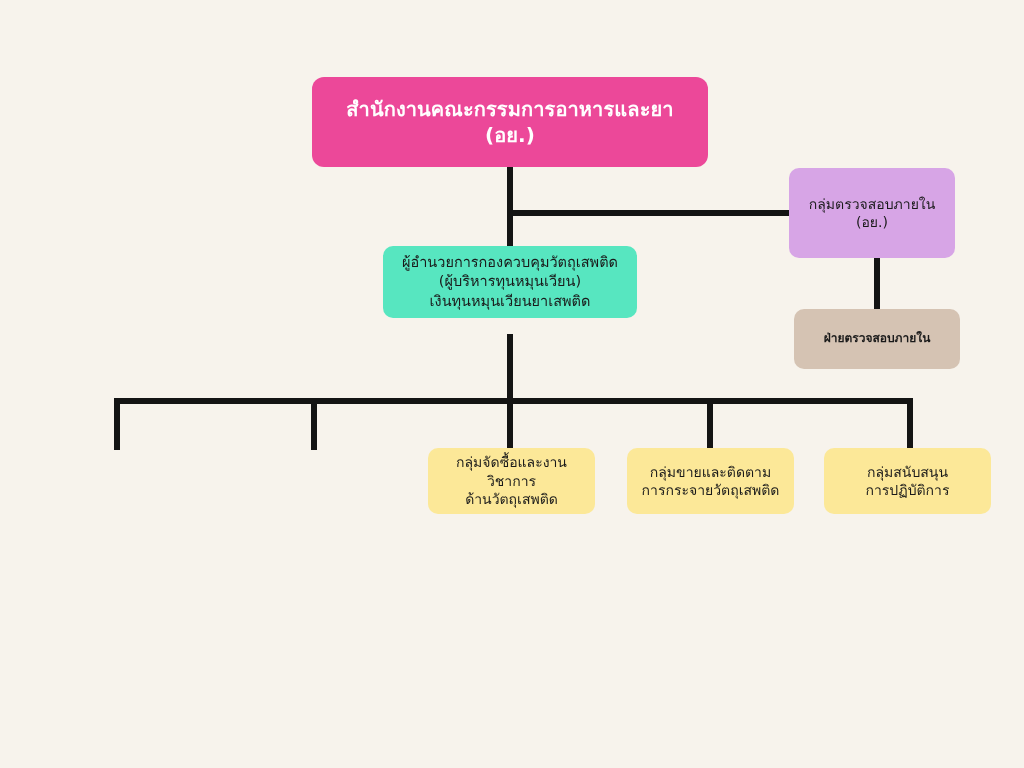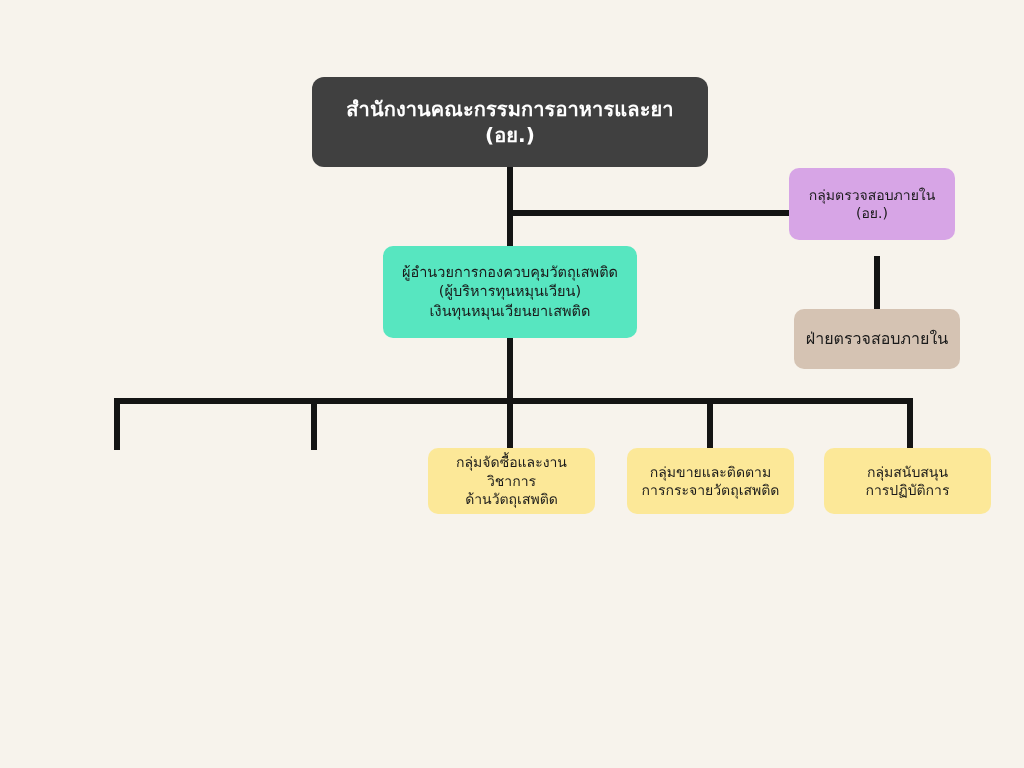--- a/index.html
+++ b/index.html
@@ -52,21 +52,22 @@
     font-size: 20px;
     letter-spacing: .1px;
   }
   .node-director {
     font-size: 14.5px;
   }
   .node-audit-group {
     font-size: 14px;
   }
   .node-audit-dept {
-    font-size: 16px;
+    font-size: 12px;
+    font-weight: bold;
   }
   .node-unit {
     font-size: 14px;
   }
 </style>
 </head>
 <body>
 
 <div id="chart-canvas">
 
@@ -79,29 +80,29 @@
   <div class="conn conn-v" style="left:507px; top:334px; height:70px;"></div>
 
   <div class="conn conn-h" style="left:114px; top:398px; width:799px;"></div>
 
   <div class="conn conn-v" style="left:114px; top:398px; height:52px;"></div>
   <div class="conn conn-v" style="left:311px; top:398px; height:52px;"></div>
   <div class="conn conn-v" style="left:507px; top:398px; height:52px;"></div>
   <div class="conn conn-v" style="left:707px; top:398px; height:52px;"></div>
   <div class="conn conn-v" style="left:907px; top:398px; height:52px;"></div>
 
-  <div class="node node-root" style="left:312px; top:77px; width:396px; height:90px; background:#404040;">สำนักงานคณะกรรมการอาหารและยา
+  <div class="node node-root" style="left:312px; top:77px; width:396px; height:90px; background:#ec4899;">สำนักงานคณะกรรมการอาหารและยา
 (อย.)</div>
 
-  <div class="node node-audit-group" style="left:789px; top:168px; width:166px; height:72px; background:#d7a5e6;text-align:center;">กลุ่มตรวจสอบภายใน
+  <div class="node node-audit-group" style="left:789px; top:168px; width:166px; height:90px; background:#d7a5e6;text-align:center;">กลุ่มตรวจสอบภายใน
 (อย.)</div>
 
   <div class="node node-audit-dept" style="left:794px; top:309px; width:166px; height:60px; background:#d5c3b3;">ฝ่ายตรวจสอบภายใน</div>
 
-  <div class="node node-director" style="left:383px; top:246px; width:254px; height:92px; background:#57e6c0;">ผู้อำนวยการกองควบคุมวัตถุเสพติด
+  <div class="node node-director" style="left:383px; top:246px; width:254px; height:72px; background:#57e6c0;">ผู้อำนวยการกองควบคุมวัตถุเสพติด
 (ผู้บริหารทุนหมุนเวียน)
 เงินทุนหมุนเวียนยาเสพติด</div>
 
 
 
   <div class="node node-unit" style="left:428px; top:448px; width:167px; height:66px; background:#fce898;">กลุ่มจัดซื้อและงานวิชาการ
 ด้านวัตถุเสพติด</div>
 
   <div class="node node-unit" style="left:627px; top:448px; width:167px; height:66px; background:#fce898;">กลุ่มขายและติดตาม
 การกระจายวัตถุเสพติด</div>

